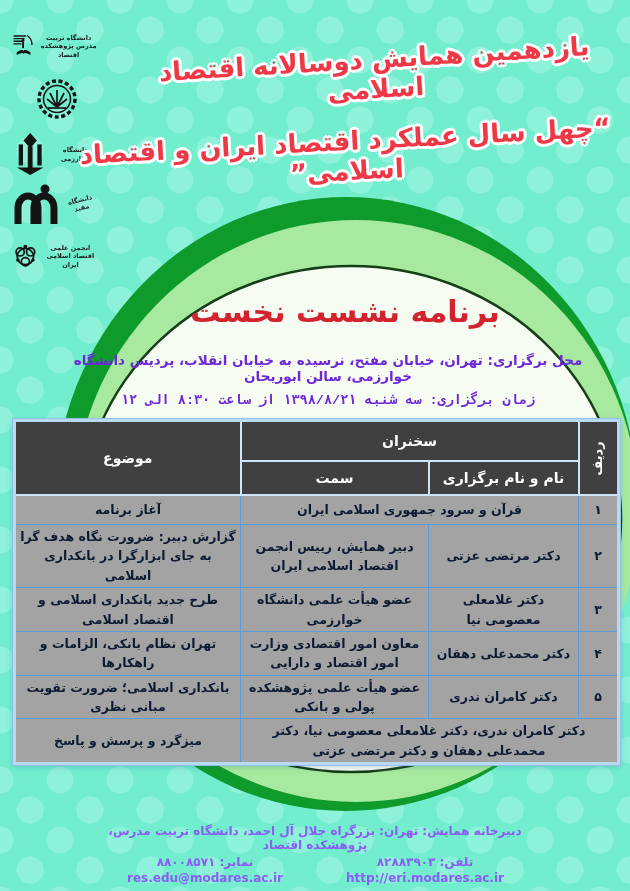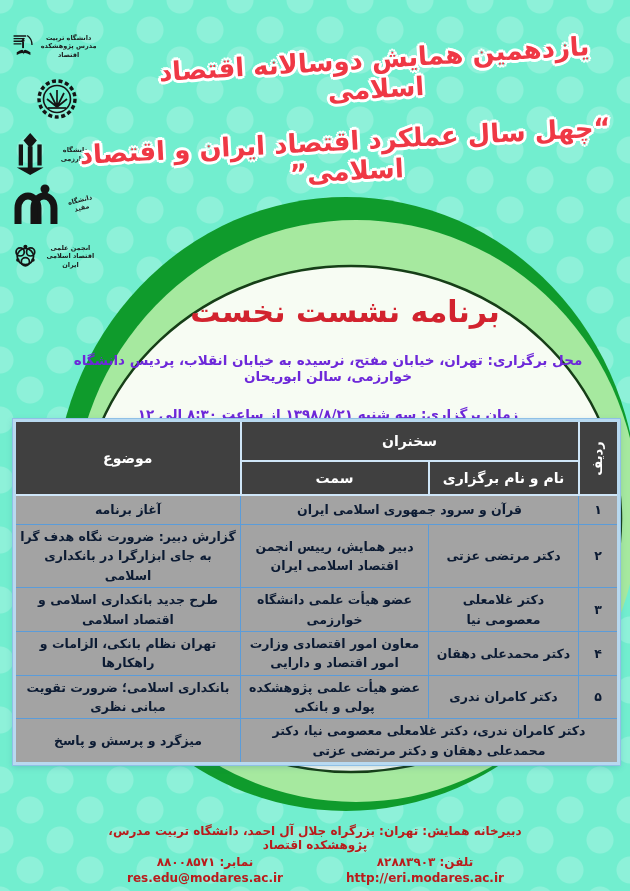--- a/index.html
+++ b/index.html
@@ -34,38 +34,38 @@
                 -3px 0 0 #fff,3px 0 0 #fff,0 -3px 0 #fff,0 3px 0 #fff;
     z-index:6;letter-spacing:-.5px;
   }
   .t1{top:44px;left:128px;width:494px;font-size:26px;transform:rotate(-3.5deg);}
   .t2{top:126px;left:68px;width:556px;font-size:26px;transform:rotate(-3deg);}
   
   .s-head{position:absolute;top:294px;left:115px;width:460px;text-align:center;direction:rtl;
           font-size:30px;font-weight:bold;color:#d2232e;z-index:6;}
   .s-line{position:absolute;left:58px;width:540px;text-align:center;direction:rtl;
           font-size:13.5px;font-weight:bold;color:#6d28d9;z-index:6;}
-  .venue{top:352px;} .time{top:406px;}
+  .venue{top:352px;} .time{top:391px;font-family:Liberation Mono, monospace;}
   
   table.prog{
     position:absolute;top:419px;left:13px;width:604px;z-index:7;
     border-collapse:collapse;direction:rtl;table-layout:fixed;
     font-size:12.5px;font-weight:bold;color:#0c1b33;text-align:center;
     border:3px solid #b8d9f0;box-shadow:0 0 0 1px #8fc0e6, 0 2px 6px rgba(40,90,140,.25);
     background:#ecf6f4;
   }
   table.prog th{background:#404040;color:#fff;border:2.5px solid #cfe6f8;font-size:14px;padding:2px;}
   table.prog td{background:#a3a3a3;border:1.6px solid #5b9cd9;padding:2px 4px;line-height:1.55;}
   .rot span{display:inline-block;transform:rotate(-90deg);white-space:nowrap;font-size:13px;}
   td.green-corner{
     background:linear-gradient(118deg,#ecf6f4 0%,#ecf6f4 24%,#17421a 25%,#a5e89e 27%,#a5e89e 48%,#0f9b2c 49%);
   }
   
   .footer{position:absolute;top:824px;left:95px;width:440px;z-index:6;direction:rtl;
-          color:#b91c1c;font-weight:bold;text-align:center;}
+          color:#8b5cf6;font-weight:bold;text-align:center;}
   .footer .addr{font-size:12px;margin-bottom:3px;}
   .fgrid{display:grid;grid-template-columns:1fr 1fr;row-gap:2px;font-size:12px;}
   .fgrid .ltr{direction:ltr;}
 </style>
 </head>
 <body>
 
 <div class="canvas">
 
   <div class="bg"></div>

